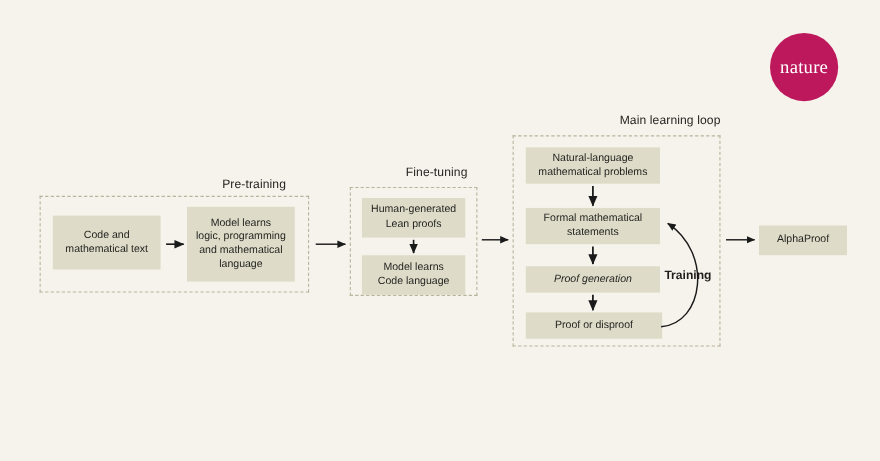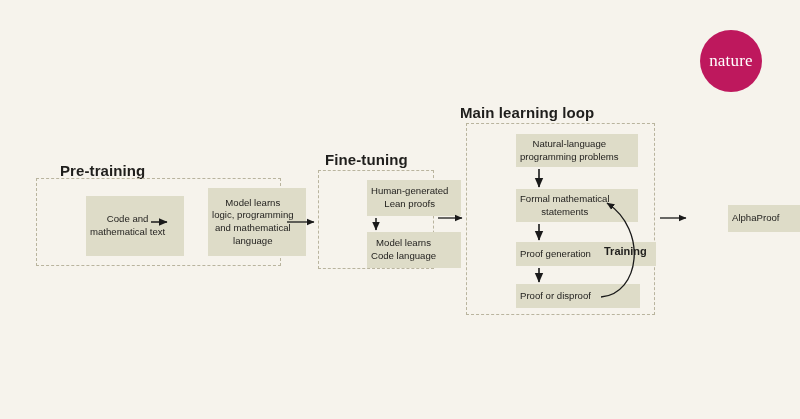--- a/index.html
+++ b/index.html
@@ -23,40 +23,40 @@
   
   .abs { position: absolute; box-sizing: border-box; }
 
   
   .group-box {
     border: 1px dashed #b9b49e;
     background: transparent;
   }
   .group-title {
     position: absolute;
-    font-size: 15px;
-    font-weight: bold;
+    font-size: 11px;
+    font-weight: normal;
     letter-spacing: 0.1px;
     color: #1f1e1c;
-    text-align: left;
+    text-align: right;
     white-space: nowrap;
     line-height: 1;
   }
 
   
   .node {
     background: #dedcc8;
     display: flex;
     align-items: center;
+    justify-content: center;
     text-align: center;
     font-size: 9.6px;
     line-height: 1.32;
     color: #1f1e1c;
     padding: 2px 4px;
-    margin-left: 38px;
   }
   .node span { display: block; }
 
   
   #arrow-layer {
     position: absolute;
     left: 0; top: 0;
     width: 800px;
     height: 419px;
     pointer-events: none;
@@ -92,21 +92,21 @@
 <div id="diagram-root">
 
   <div class="abs logo-circle" style="left:700px; top:30px; width:62px; height:62px;">
     <span class="logo-text">nature</span>
   </div>
 
   <div class="abs group-title" style="left:60px; top:163px; width:200px;">Pre-training</div>
 
   <div class="abs group-box" style="left:36px; top:178px; width:245px; height:88px;"></div>
 
-  <div class="abs node" style="left:48px; top:196px; width:98px; height:60px;">
+  <div class="abs node" style="left:48px; top:196px; width:98px; height:49px;">
     <div>
       <span>Code and</span>
       <span>mathematical text</span>
     </div>
   </div>
 
   <div class="abs node" style="left:170px; top:188px; width:98px; height:68px;">
     <div>
       <span>Model learns</span>
       <span>logic, programming</span>
@@ -133,32 +133,32 @@
     </div>
   </div>
 
   <div class="abs group-title" style="left:460px; top:105px; width:195px;">Main learning loop</div>
 
   <div class="abs group-box" style="left:466px; top:123px; width:189px; height:192px;"></div>
 
   <div class="abs node" style="left:478px; top:134px; width:122px; height:33px;">
     <div>
       <span>Natural-language</span>
-      <span>programming problems</span>
+      <span>mathematical problems</span>
     </div>
   </div>
 
   <div class="abs node" style="left:478px; top:189px; width:122px; height:33px;">
     <div>
       <span>Formal mathematical</span>
       <span>statements</span>
     </div>
   </div>
 
-  <div class="abs node" style="left:478px; top:242px; width:140px; height:24px;">
+  <div class="abs node" style="left:478px; top:242px; width:122px; height:24px;font-style:italic;">
     <div>
       <span>Proof generation</span>
     </div>
   </div>
 
   <div class="abs node" style="left:478px; top:284px; width:124px; height:24px;">
     <div>
       <span>Proof or disproof</span>
     </div>
   </div>

